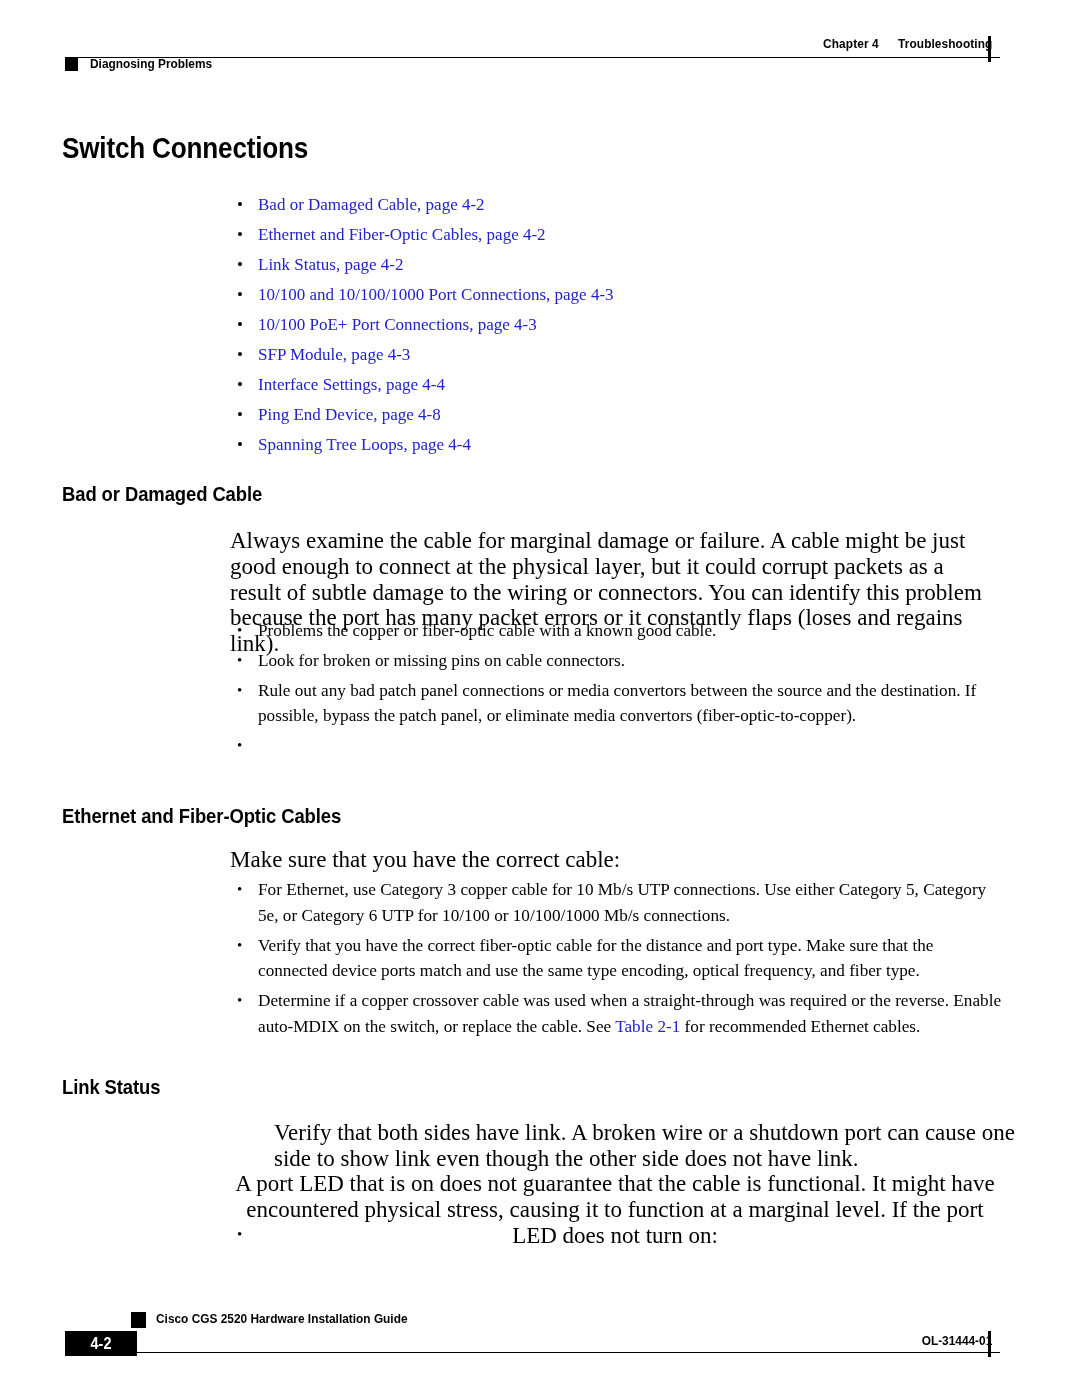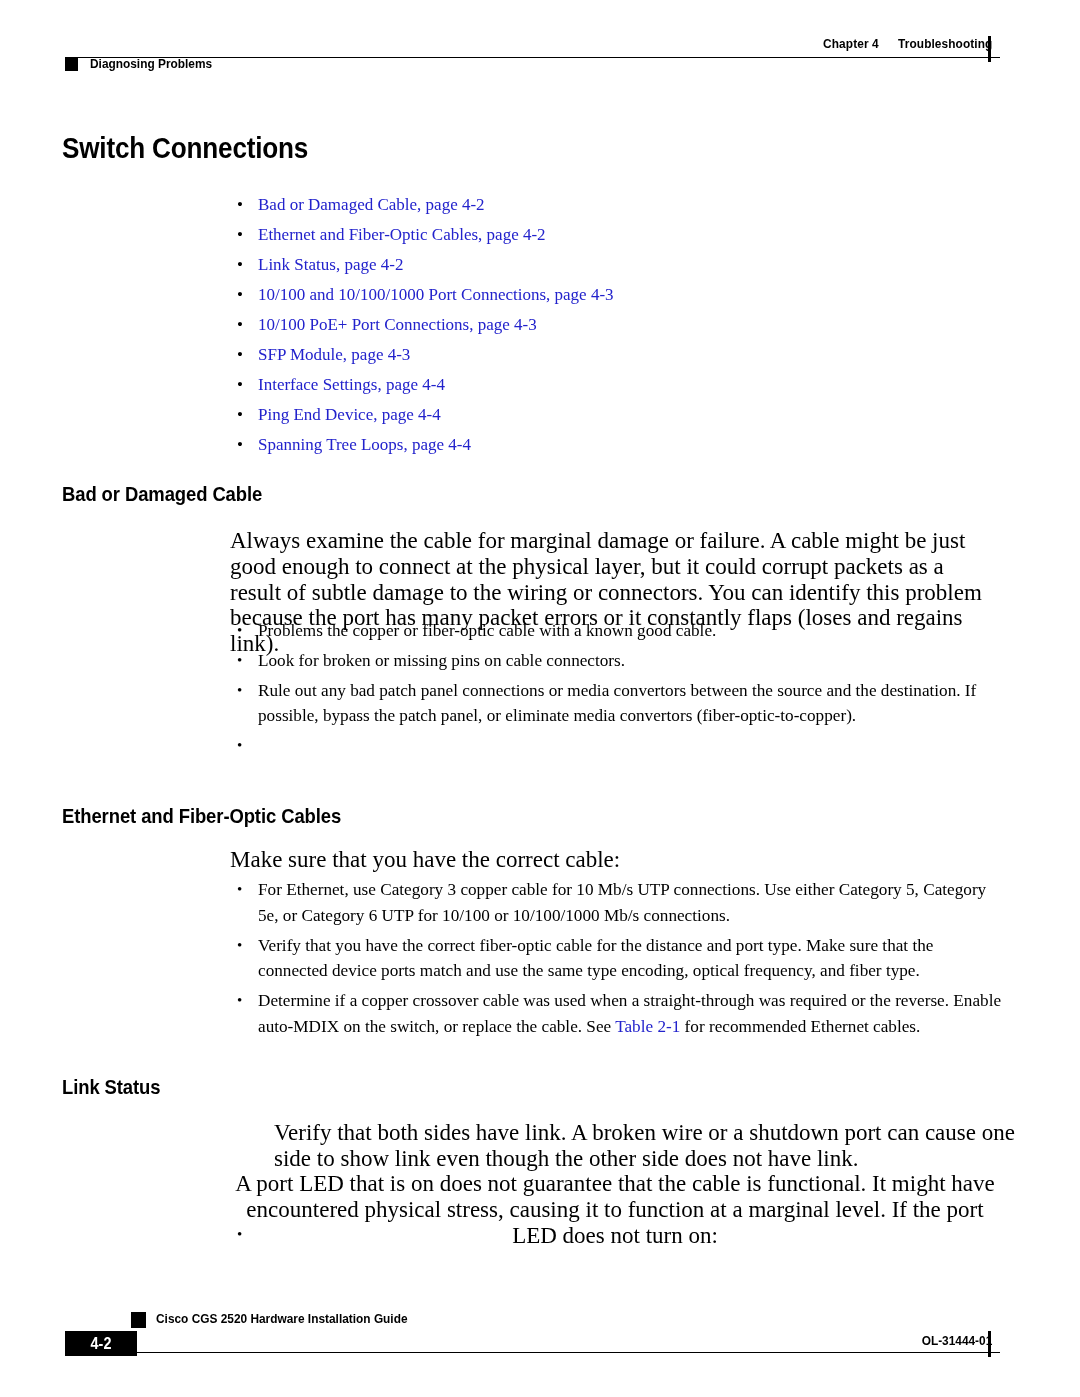--- a/index.html
+++ b/index.html
@@ -313,21 +313,21 @@
       <div class="link-item">
         <span class="bullet">•</span>
         <span>SFP Module, page 4-3</span>
       </div>
       <div class="link-item">
         <span class="bullet">•</span>
         <span>Interface Settings, page 4-4</span>
       </div>
       <div class="link-item">
         <span class="bullet">•</span>
-        <span>Ping End Device, page 4-4</span>
+        <span>Ping End Device, page 4-8</span>
       </div>
       <div class="link-item">
         <span class="bullet">•</span>
         <span>Spanning Tree Loops, page 4-4</span>
       </div>
     </div>
 
     <h2 class="section-title s-bad">Bad or Damaged Cable</h2>
 
     <div class="para p-bad-intro">Always examine the cable for marginal damage or failure. A cable might be just good enough to connect at the physical layer, but it could corrupt packets as a result of subtle damage to the wiring or connectors. You can identify this problem because the port has many packet errors or it constantly flaps (loses and regains link).</div>

